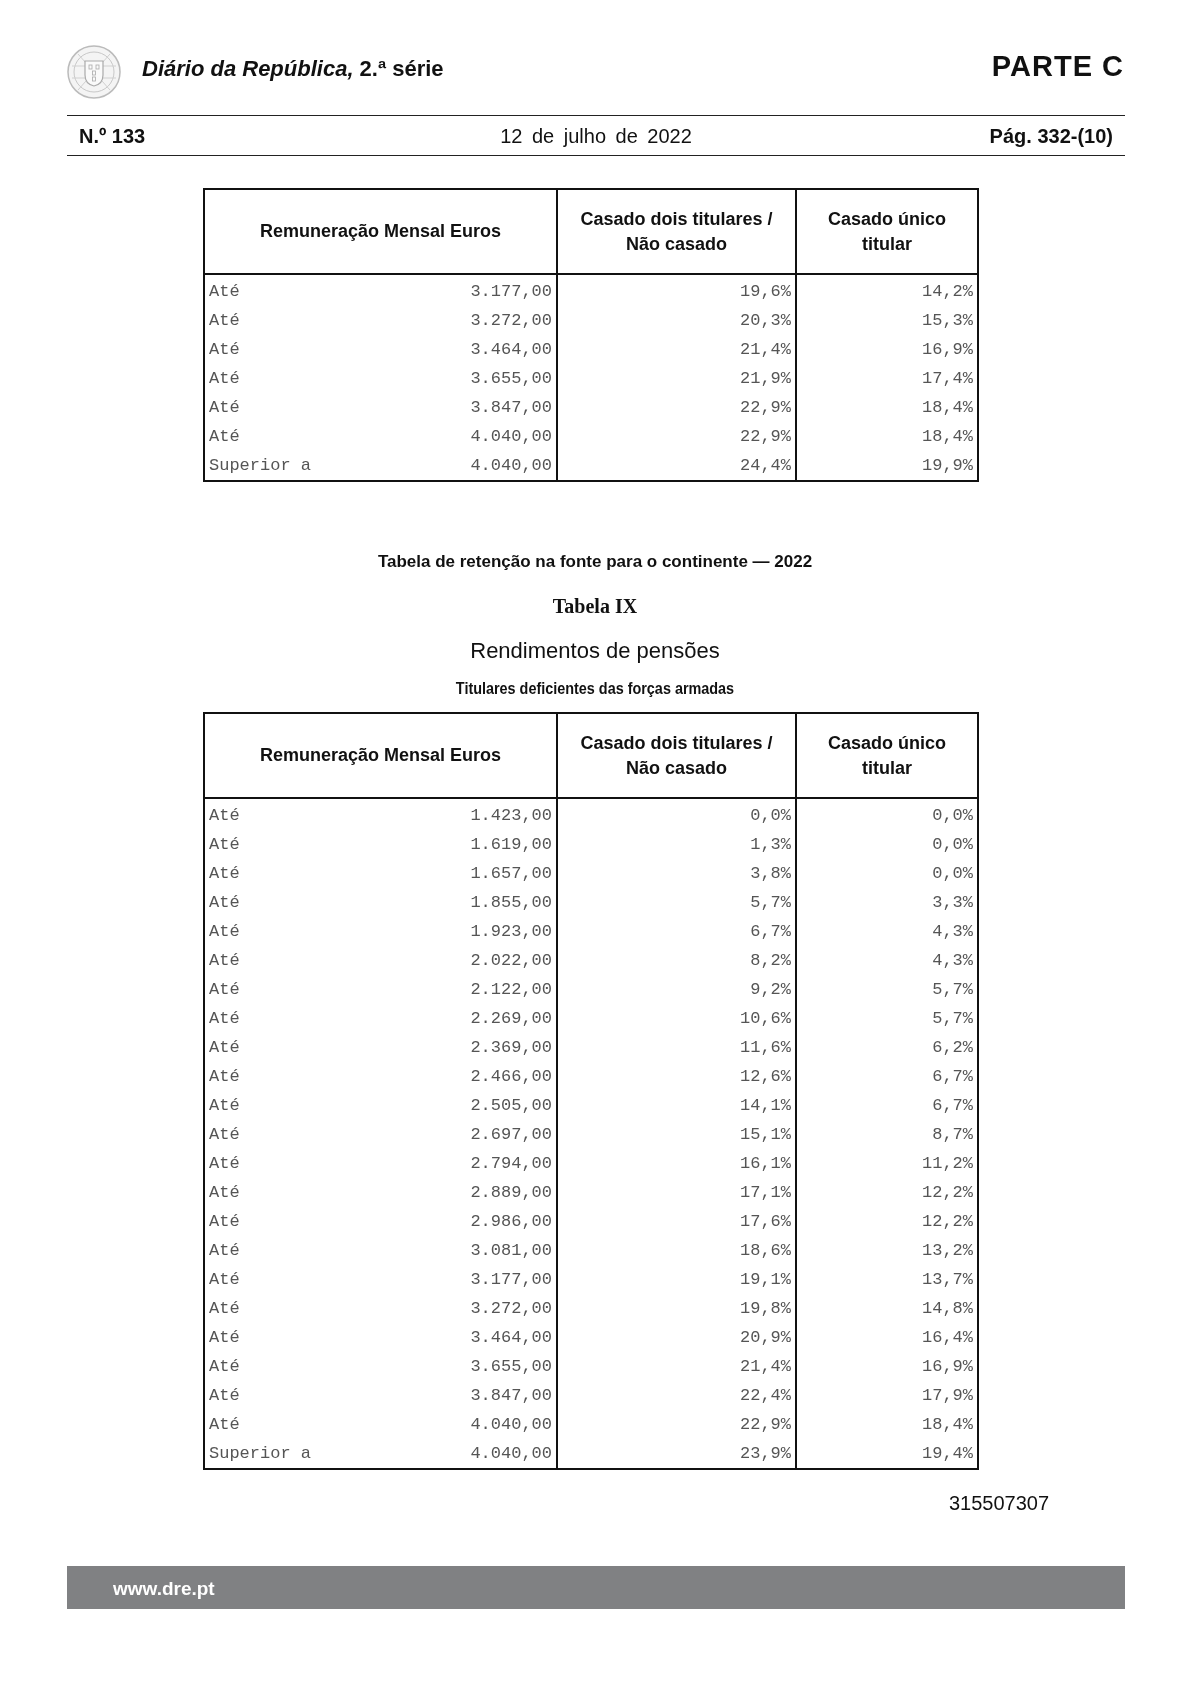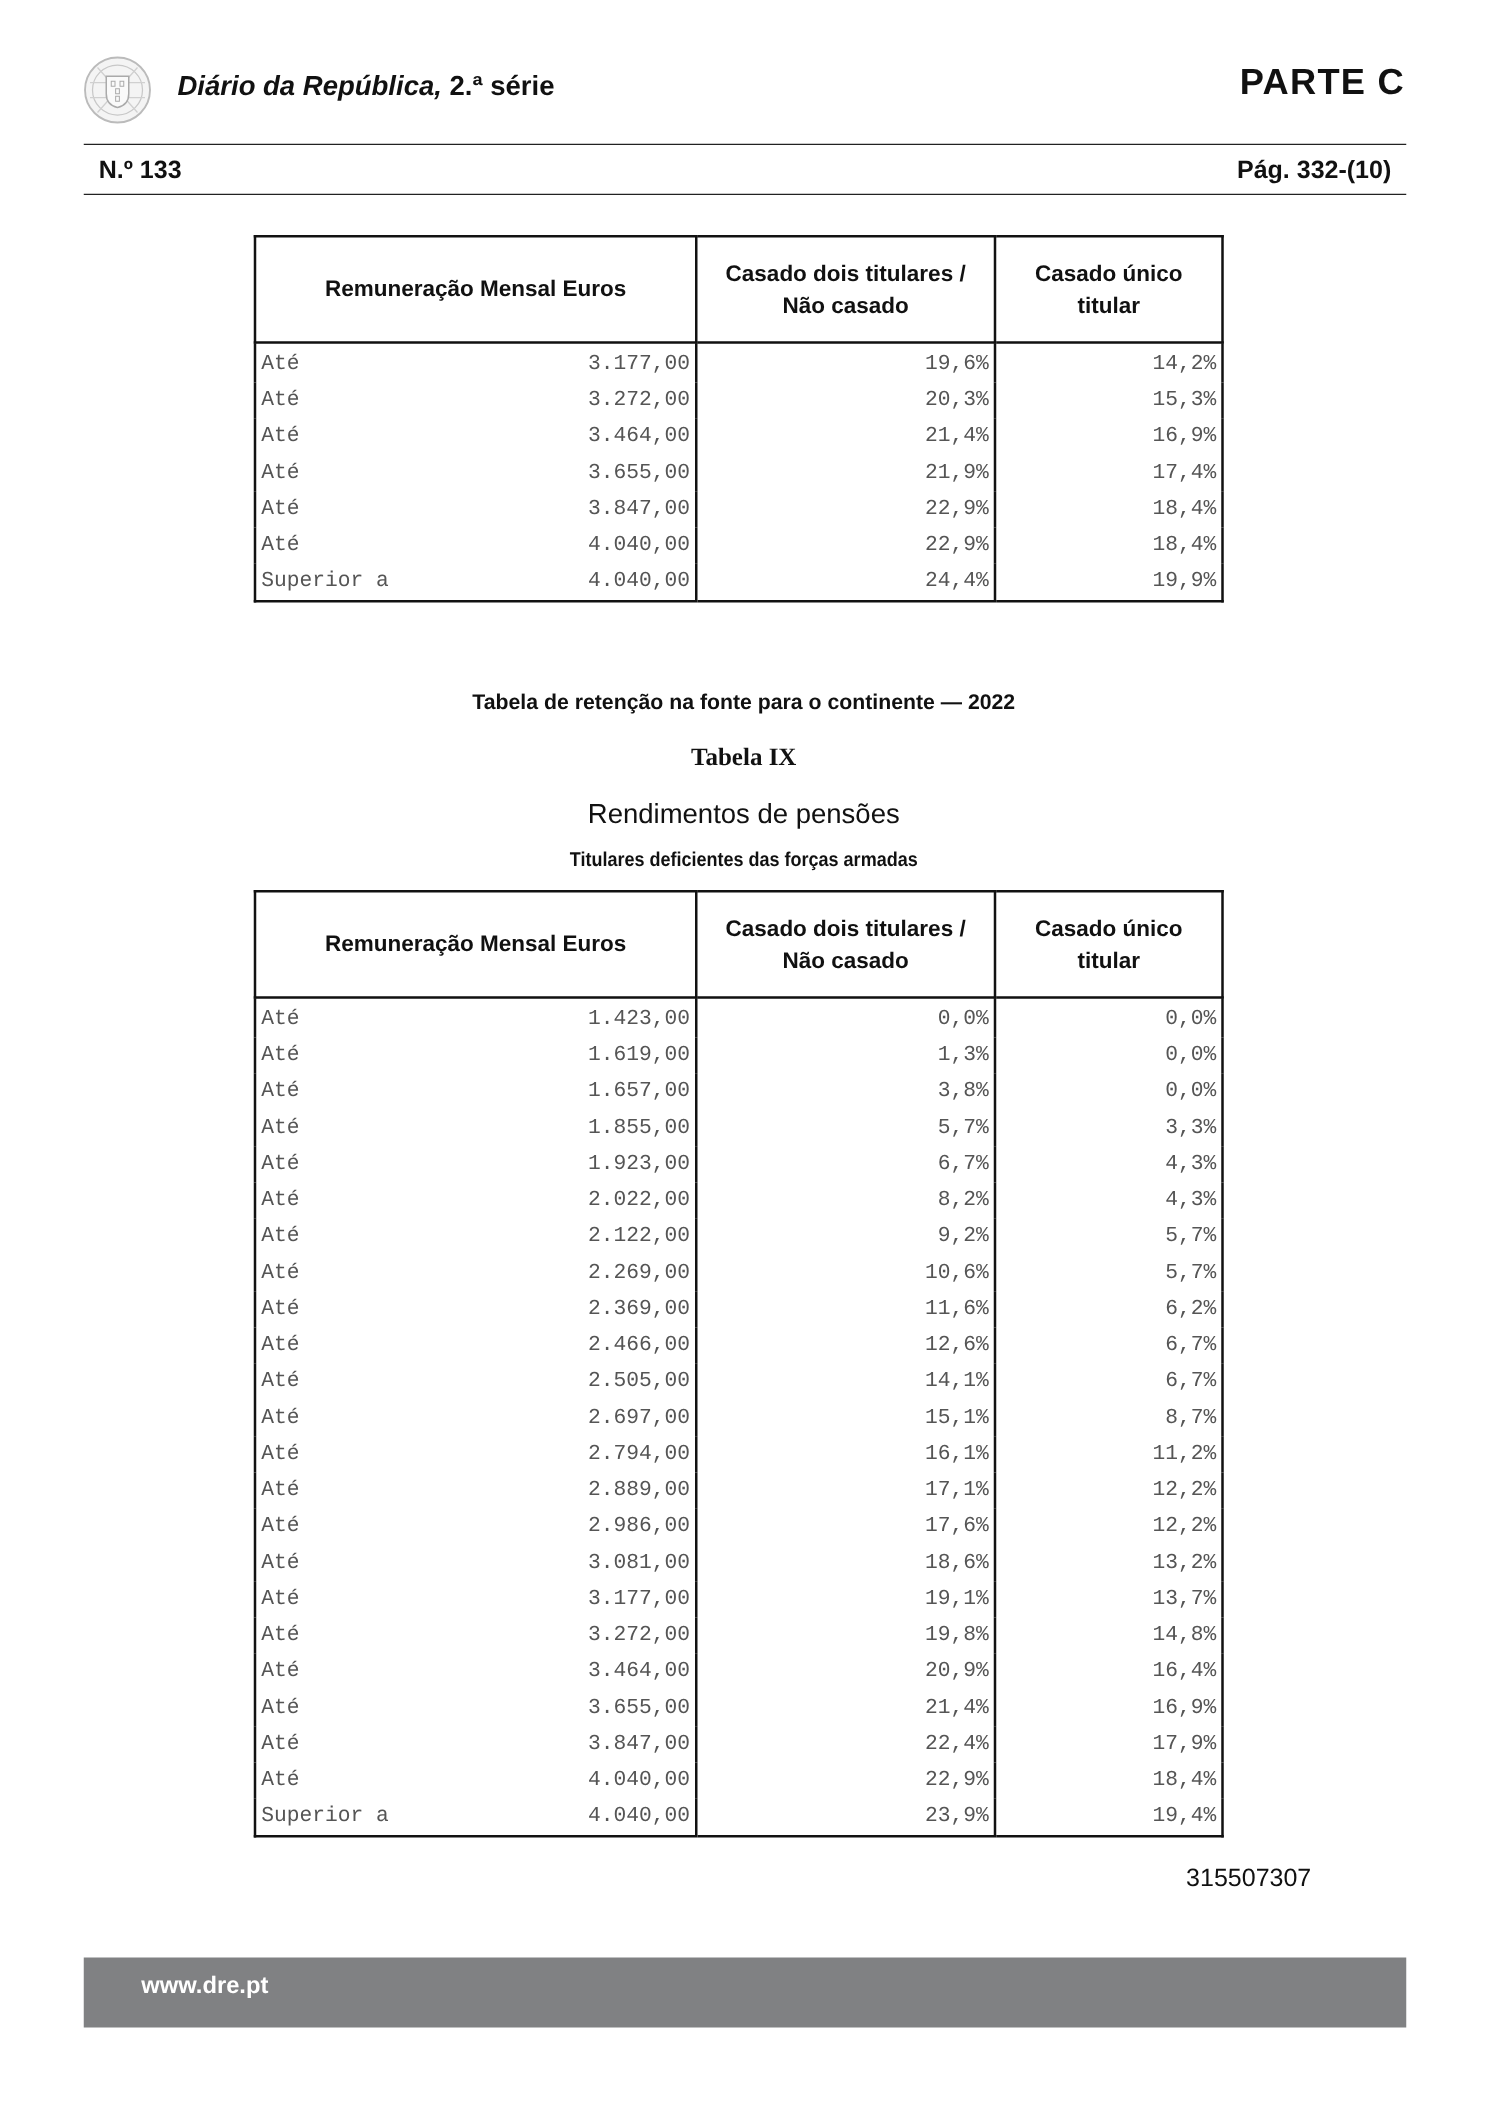--- a/index.html
+++ b/index.html
@@ -34,21 +34,21 @@
   table.rt th.h2 { width: 201px; margin-top: 38px; }
 
   .caption { position: absolute; left: 0; width: 1190px; text-align: center; }
   .cap1 { top: 552px; font-size: 17px; font-weight: bold; }
   .cap2 { top: 595px; font-size: 20px; font-weight: bold; font-family: "Liberation Serif", serif; }
   .cap3 { top: 638px; font-size: 22px; }
   .cap4 { top: 680px; font-size: 16px; font-weight: bold; transform: scaleX(0.9); }
 
   .docid { position: absolute; right: 141px; top: 1492px; font-size: 20px; }
 
-  .footer { position: absolute; left: 67px; top: 1566px; width: 1058px; height: 56px; background: #808183; }
+  .footer { position: absolute; left: 67px; top: 1566px; width: 1058px; height: 43px; background: #808183; }
   .footer .url { position: absolute; left: 46px; top: 12px; color: #fff; font-size: 19px; font-weight: bold; }
 </style>
 </head>
 <body>
 
 <div class="masthead">
   <svg class="emblem" viewBox="0 0 56 56">
     <circle cx="28" cy="28" r="26" fill="#f4f4f4" stroke="#bbb" stroke-width="1.5"></circle>
     <circle cx="28" cy="28" r="20" fill="none" stroke="#c8c8c8" stroke-width="1"></circle>
     <path d="M6 22 L50 22 M6 34 L50 34 M12 10 L44 46 M44 10 L12 46" stroke="#d0d0d0" stroke-width="1"></path>
@@ -58,20 +58,21 @@
     <rect x="26.5" y="27" width="3" height="4" fill="none" stroke="#aaa" stroke-width="0.8"></rect>
     <rect x="26.5" y="33" width="3" height="4" fill="none" stroke="#aaa" stroke-width="0.8"></rect>
   </svg>
   <div class="journal-title"><span class="it">Diário da República,</span><span> 2.ª série</span></div>
   <div class="parte">PARTE C</div>
 </div>
 
 <div class="rule" style="top:115px"></div>
 <div class="infobar">
   <span class="num">N.º 133</span>
+  <span class="date">12 de julho de 2022</span>
   <span class="pag">Pág. 332-(10)</span>
 </div>
 <div class="rule" style="top:155px"></div>
 
 <table class="rt" style="top:188px">
   <thead>
     <tr>
       <th class="h1">Remuneração Mensal  Euros</th>
       <th class="h2">Casado dois titulares / Não casado</th>
       <th>Casado único titular</th>

